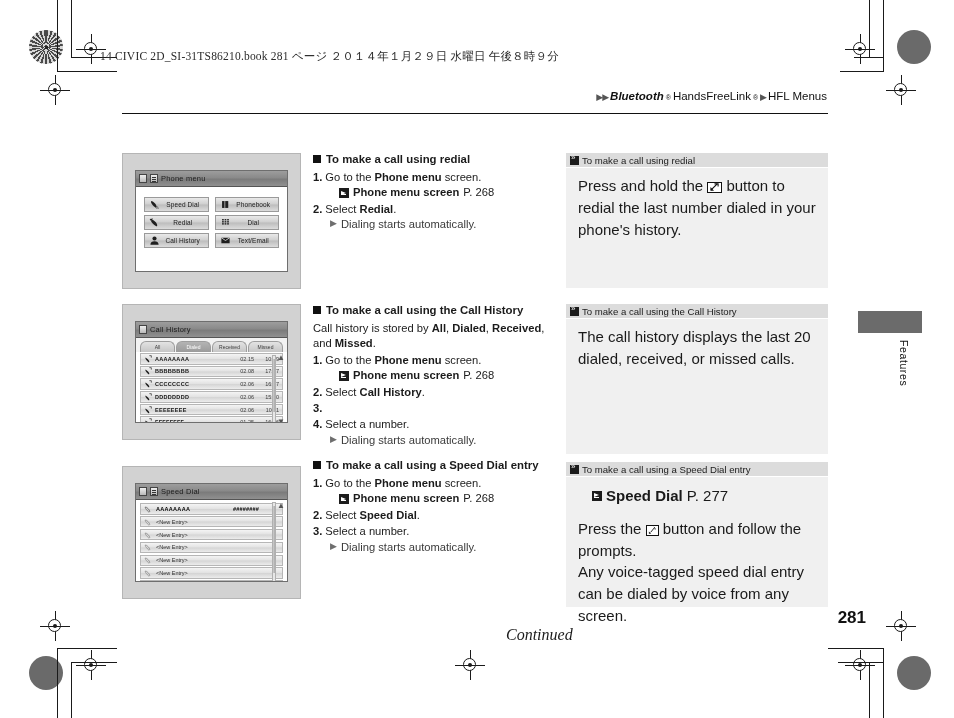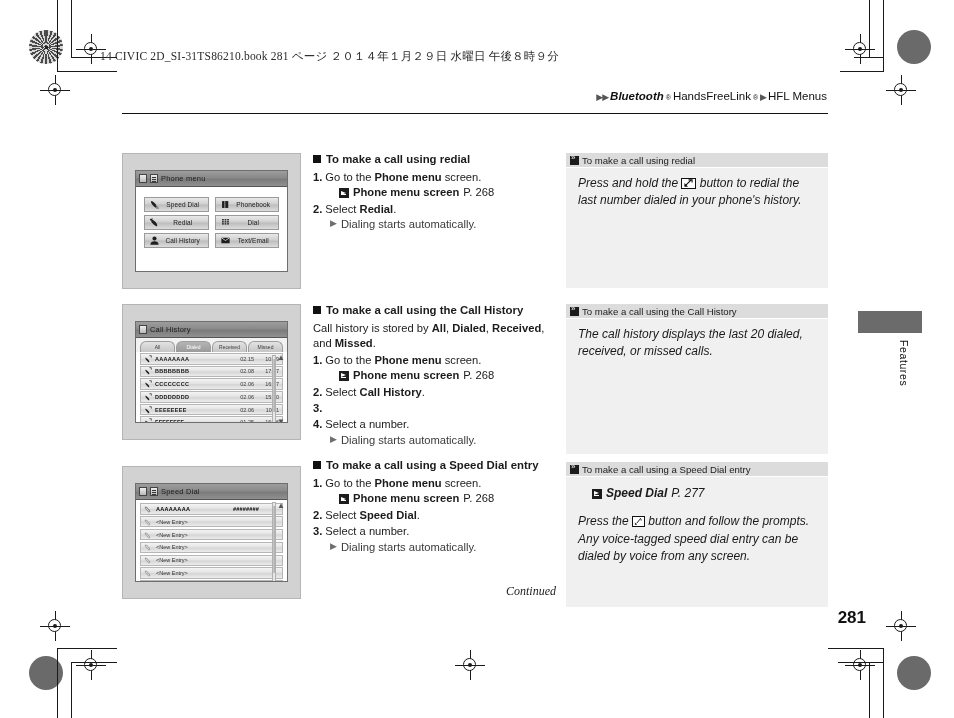--- a/index.html
+++ b/index.html
@@ -271,24 +271,23 @@
     border-bottom: 1px solid #fff;
   }
   .note-mark {
     width: 9px; height: 9px; background: #1c1c1c; position: relative; flex: 0 0 auto;
   }
   .note-mark::after{
     content:"\00bb"; position:absolute; left:1px; top:-2.5px; color:#fff; font-size:8px;
   }
   .note-bd {
     padding: 7px 10px 8px 12px;
-    font-size: 12px;
+    font-size: 15px;
     line-height: 1.45;
     color: #1a1a1a;
-    font-style: italic;
   }
   .keybox {
     display: inline-block;
     border: 1.2px solid #111;
     padding: 0 1px;
     line-height: 1;
     vertical-align: -2px;
     background: #fff;
   }
   .keybox svg { display: block; }
@@ -310,24 +309,24 @@
     position: absolute;
     right: 44px; top: 340px;
     font-size: 10.5px;
     color: #111;
     writing-mode: vertical-rl;
     letter-spacing: 0.6px;
   }
 
   .continued {
     position: absolute;
-    left: 506px; top: 584px;
+    left: 506px; top: 626px;
     font-family: "Liberation Serif", serif;
     font-style: italic;
-    font-size: 12px;
+    font-size: 16px;
     color: #1a1a1a;
   }
   .pageno {
     position: absolute;
     right: 88px; top: 608px;
     font-size: 17px; font-weight: bold; color: #111;
   }
 </style>
 </head>
 <body>

